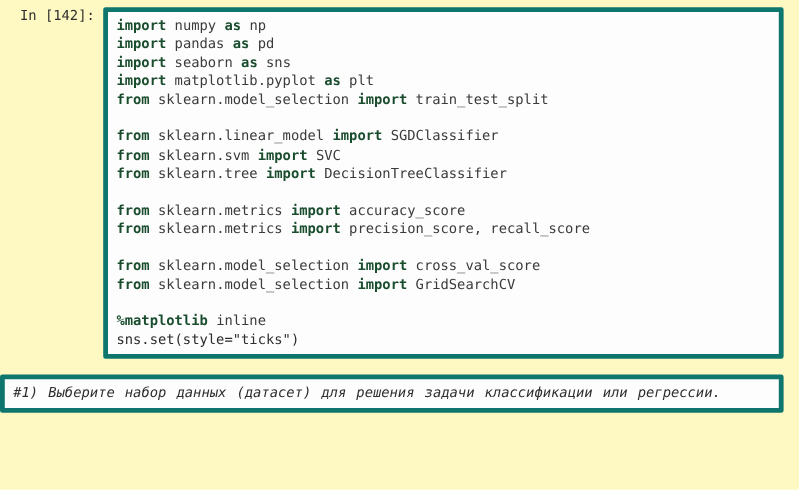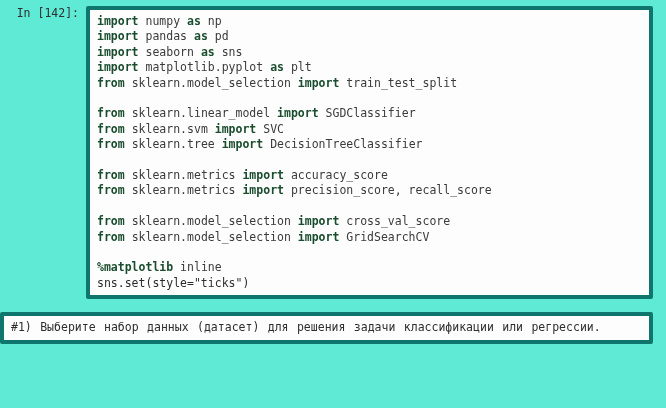--- a/index.html
+++ b/index.html
@@ -10,21 +10,21 @@
     width: 666px;
     height: 408px;
     background: #ffffff;
     font-family: "Liberation Sans", sans-serif;
     overflow: hidden;
   }
   .notebook {
     position: relative;
     width: 666px;
     height: 408px;
-    background: #5eead4;
+    background: #fef9c3;
   }
   .cell {
     display: flex;
     align-items: flex-start;
     width: 100%;
     box-sizing: border-box;
   }
   .prompt {
     width: 86px;
     min-width: 86px;
@@ -76,20 +76,21 @@
     color: #2b2b2b;
   }
   .code .blank {
     display: block;
     height: 15.4px;
   }
   .comment-text {
     font-family: "DejaVu Sans Mono", "Liberation Mono", monospace;
     font-size: 11.5px;
     line-height: 15.4px;
+    font-style: italic;
     color: #2e2e2e;
     white-space: normal;
     text-align: justify;
     text-align-last: left;
     margin: 0;
     word-spacing: 1.5px;
   }
   .cell-gap-1 { height: 13px; }
   .cell-gap-2 { height: 12px; }
   .top-gap { height: 6px; }

